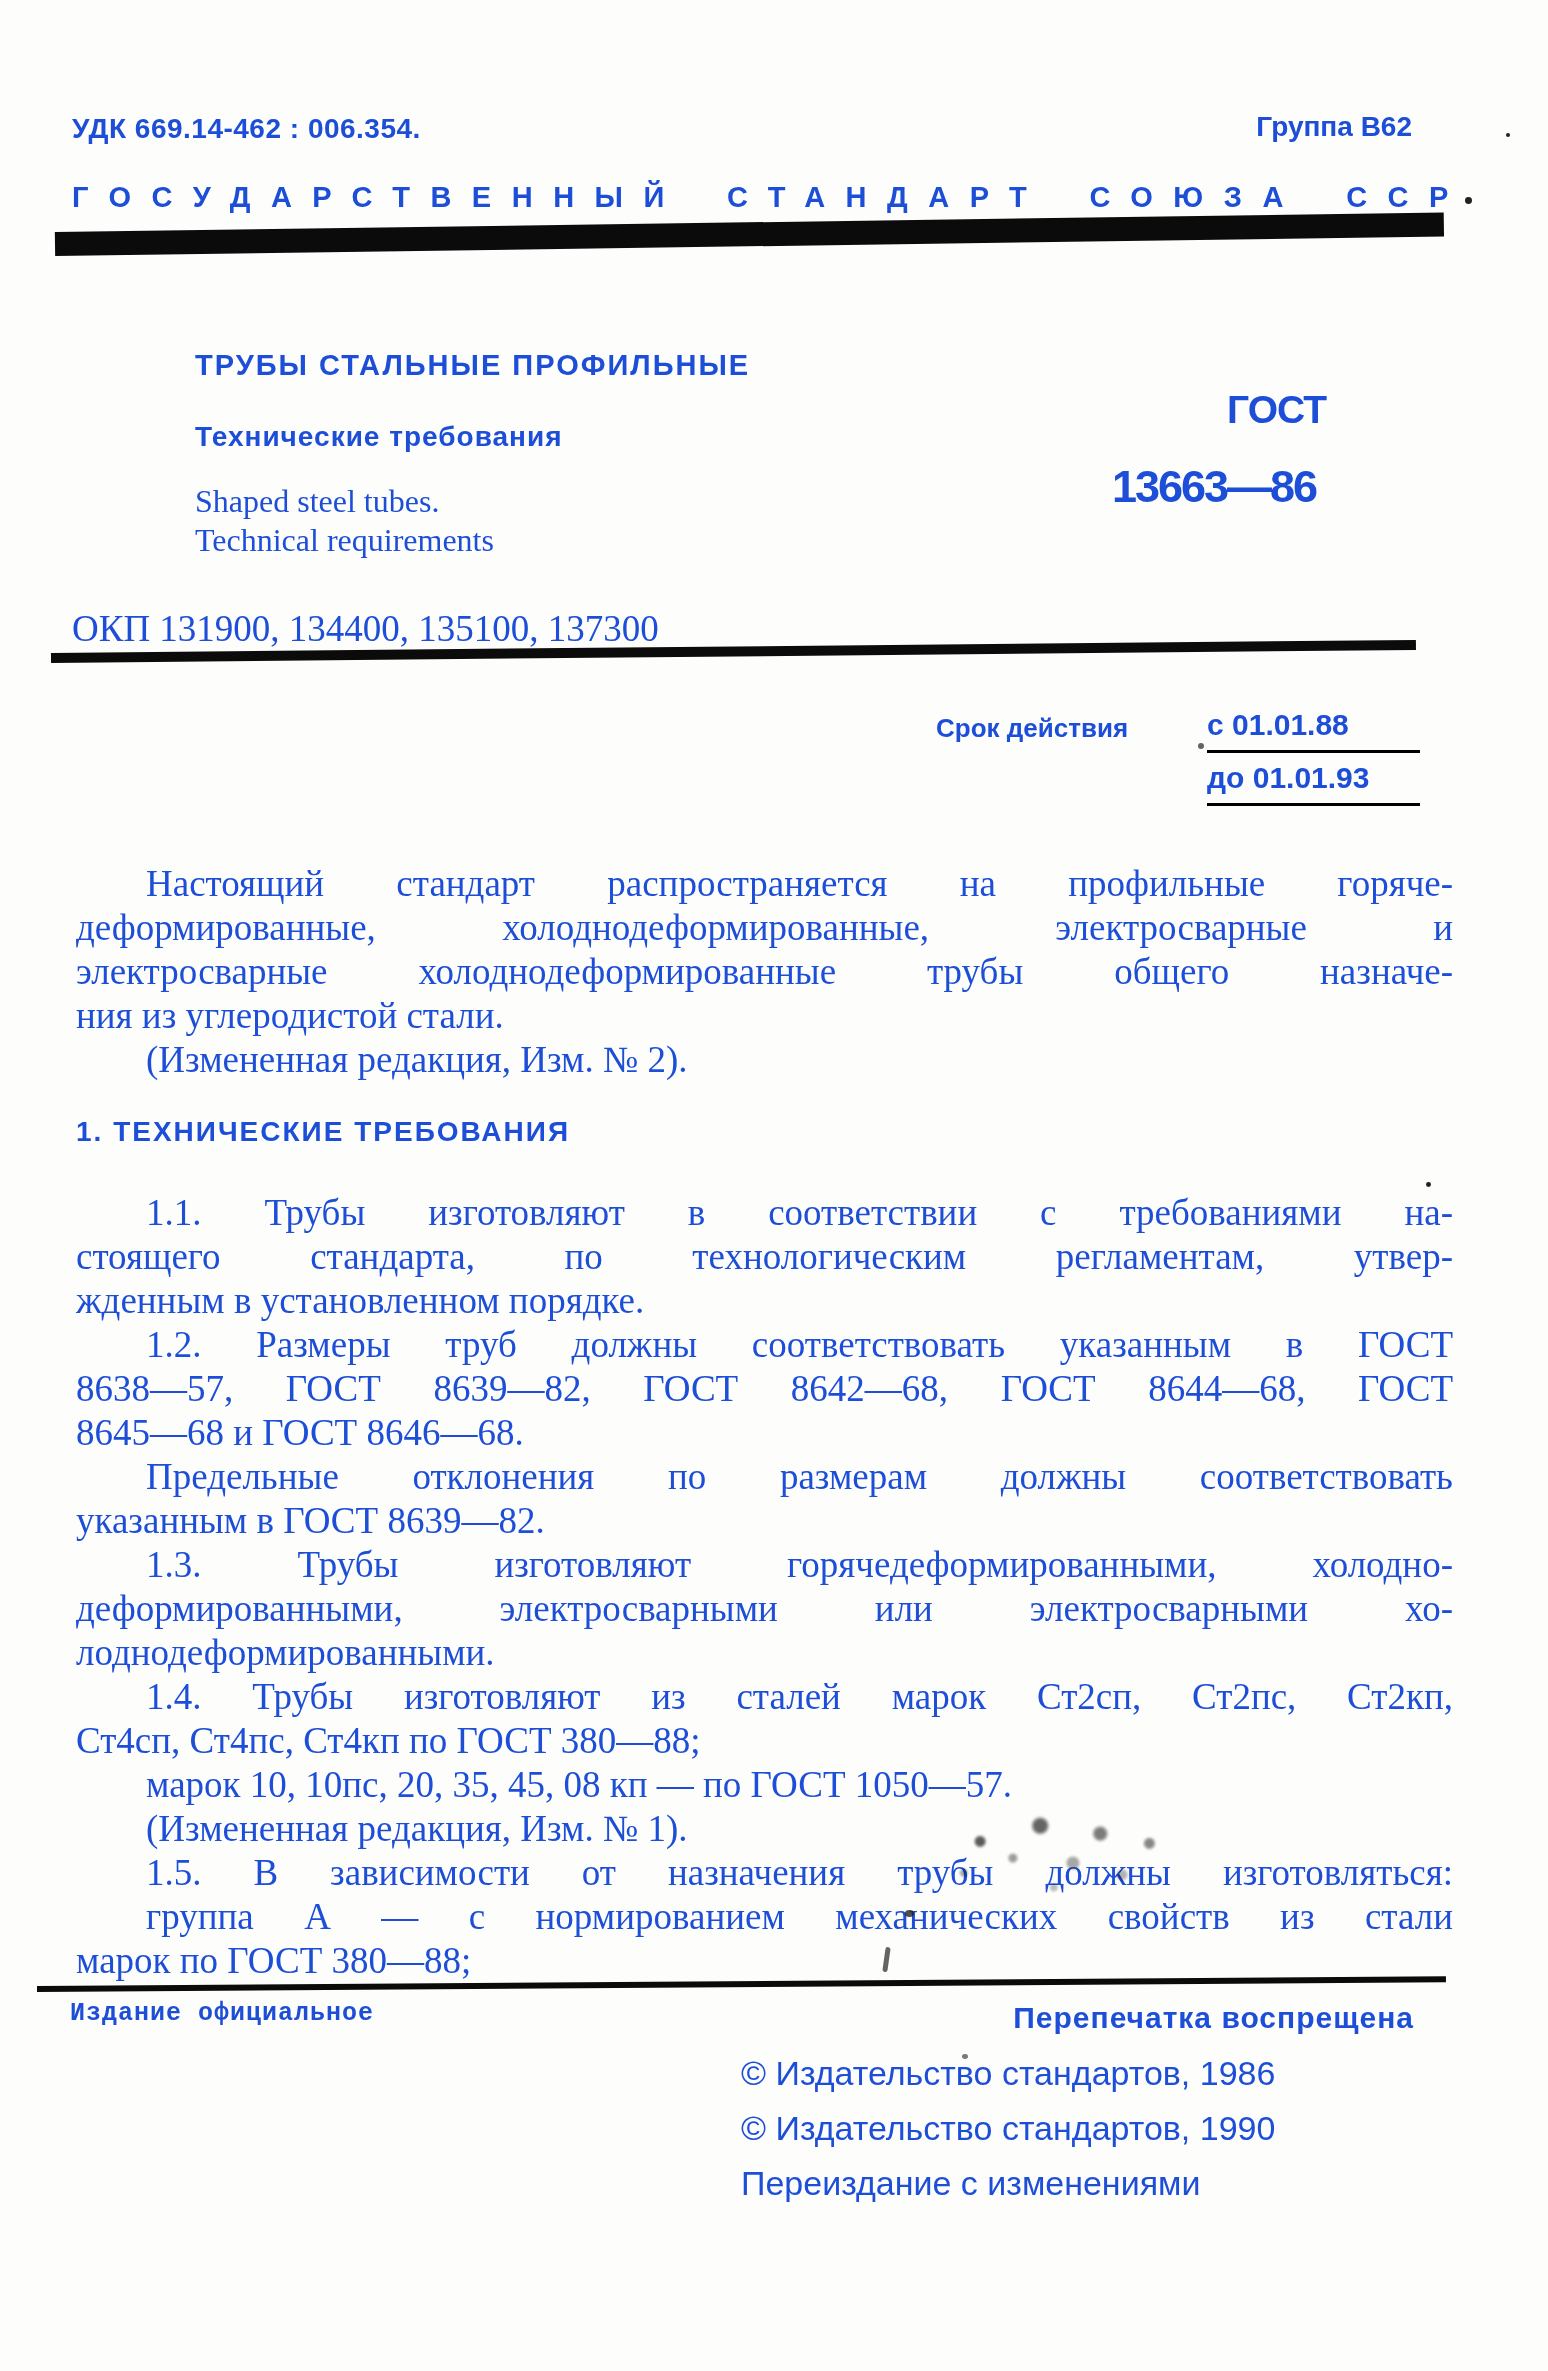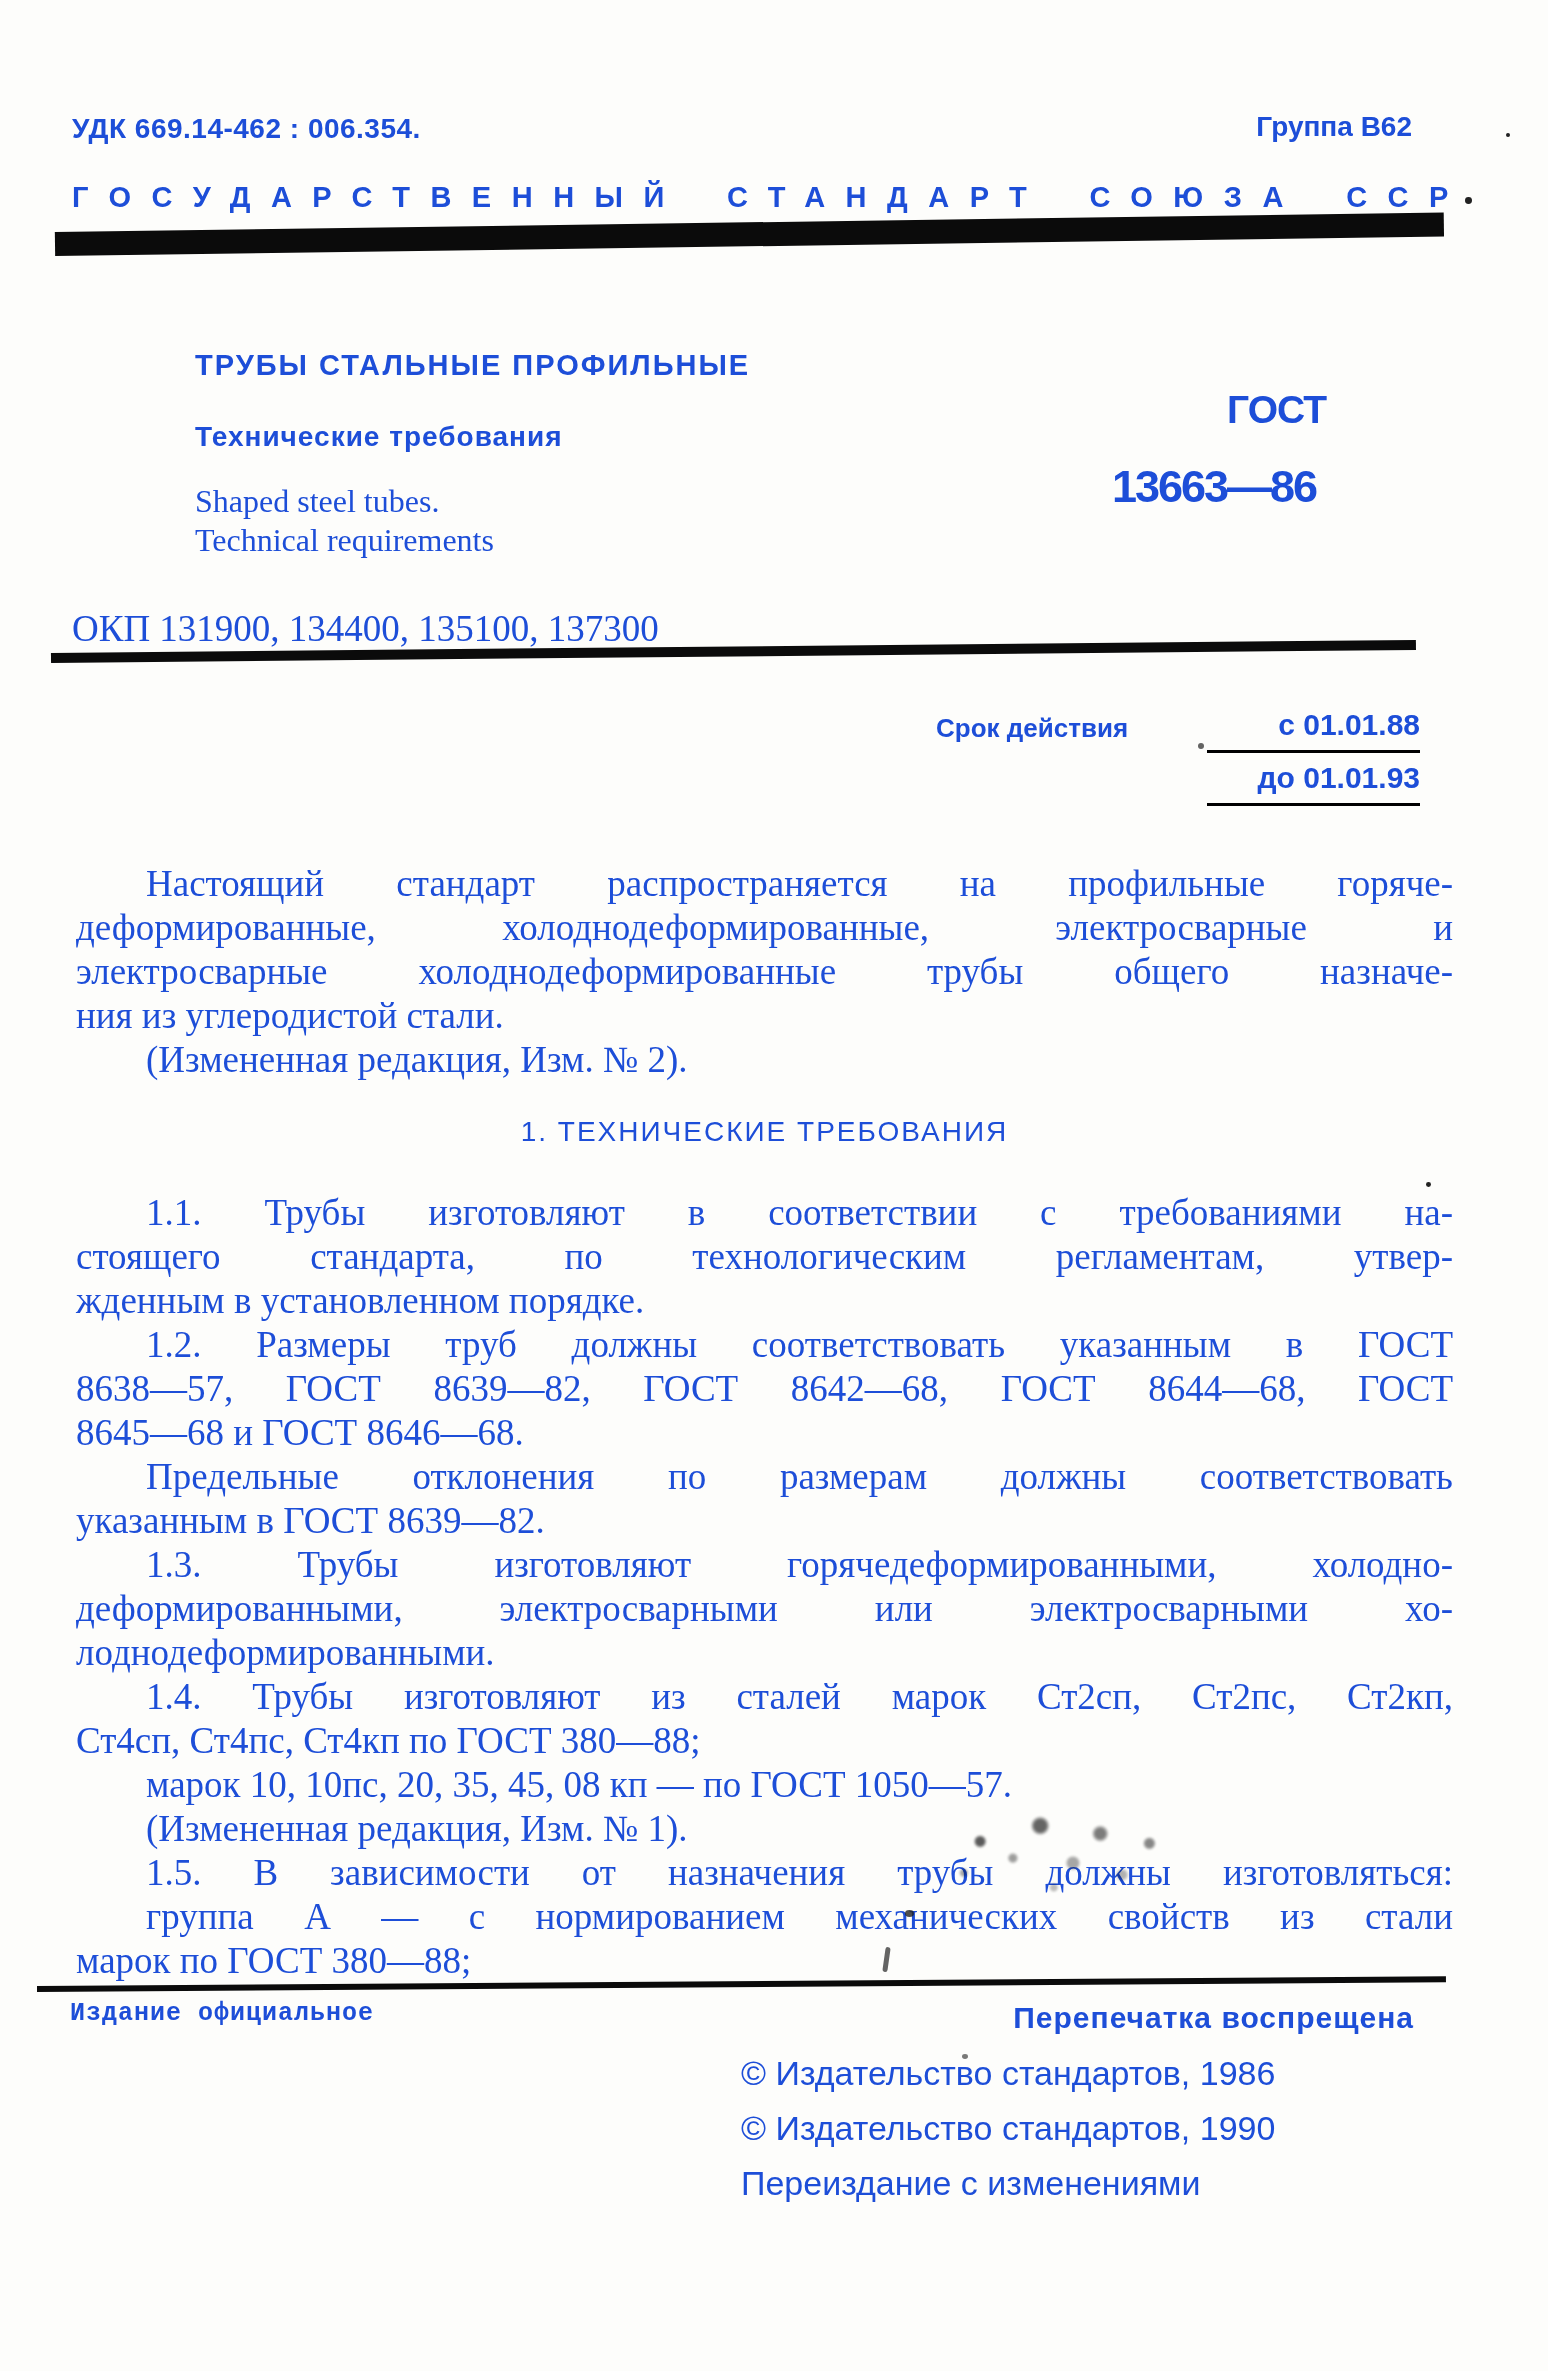--- a/index.html
+++ b/index.html
@@ -24,30 +24,30 @@
   .title-en{margin-top:29px;font-size:32px;line-height:39px;}
   .gostcol{left:1102px;top:388px;width:224px;text-align:center;}
   .gost-label{font-size:39px;letter-spacing:-1px;text-align:right;padding-left:51px;}
   .gost-number{margin-top:29px;font-size:45px;letter-spacing:-2px;}
 
   .okp{left:72px;top:607px;font-size:37px;}
   .bar2{left:51px;top:653px;width:1365px;height:9.8px;transform:rotate(-0.55deg);transform-origin:left center;}
 
   
   .validity-label{left:936px;top:713px;font-size:26px;}
-  .validity-col{left:1207px;top:708px;width:213px;text-align:right;font-size:30px;}
+  .validity-col{left:1207px;top:708px;width:213px;text-align:left;font-size:30px;}
   .validity-row{border-bottom:3.9px solid #000;padding-bottom:2.9px;height:39px;margin-bottom:7.8px;}
 
   
   .bodycol{left:76px;top:862px;width:1377px;font-size:37px;line-height:44px;}
   .bl{text-align:justify;text-align-last:justify;}
   .ll{text-align:left;}
   .ind{text-indent:70px;}
   .b{font-weight:400;}
-  .heading1{font-family:"Liberation Sans","DejaVu Sans",sans-serif;font-weight:400;font-size:28px;letter-spacing:2px;text-align:center;margin:25px 0 35px 0;line-height:49px;text-indent:0;}
+  .heading1{font-family:"Liberation Sans","DejaVu Sans",sans-serif;font-weight:700;font-size:28px;letter-spacing:2px;margin:25px 0 35px 0;line-height:49px;text-indent:0;}
 
   
   .smudge{left:931px;top:1814px;width:273px;height:98px;filter:blur(1.2px);opacity:.85;
     background:
       radial-gradient(circle at 18% 28%, rgba(0,0,0,.75) 0 3.9px, transparent 6.8px),
       radial-gradient(circle at 40% 12%, rgba(0,0,0,.7) 0 5.9px, transparent 9.8px),
       radial-gradient(circle at 62% 20%, rgba(0,0,0,.6) 0 4.9px, transparent 8.8px),
       radial-gradient(circle at 80% 30%, rgba(0,0,0,.55) 0 3.9px, transparent 6.8px),
       radial-gradient(circle at 30% 45%, rgba(0,0,0,.45) 0 2.9px, transparent 5.9px),
       radial-gradient(circle at 52% 50%, rgba(0,0,0,.4) 0 4.9px, transparent 7.8px),

